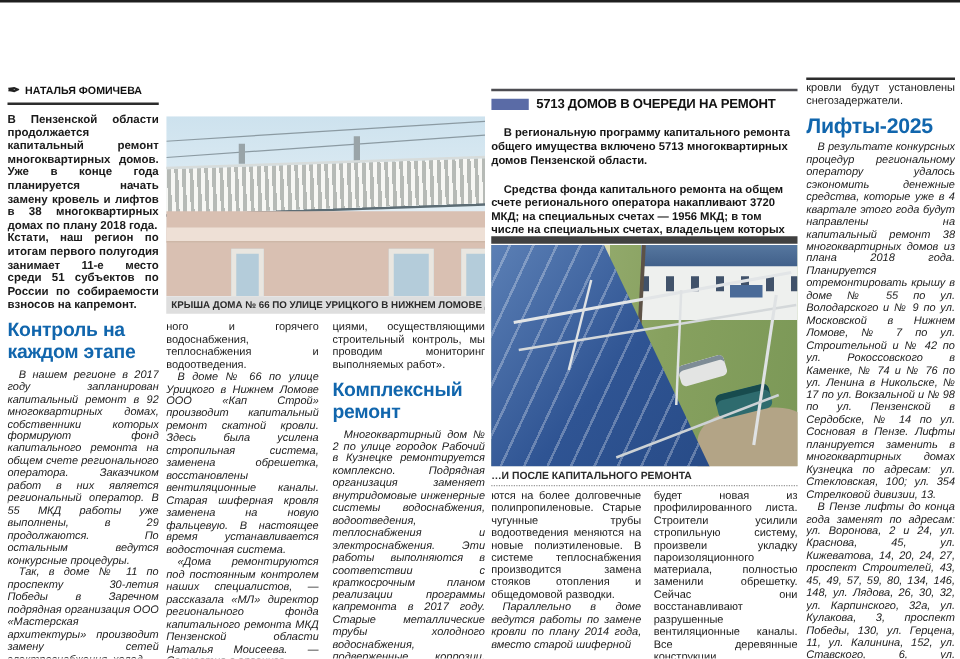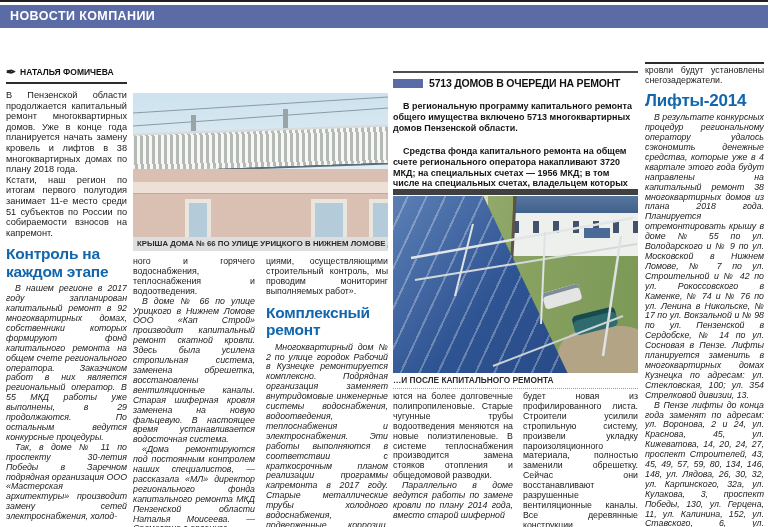--- a/index.html
+++ b/index.html
@@ -17,21 +17,21 @@
   .byline{position:absolute;top:66px;left:6px;width:121px;display:flex;align-items:center;
           gap:4px;padding-bottom:4px;border-bottom:2px solid #2c2c2c;
           font-size:8.5px;font-weight:bold;color:#111;}
   .pennib{font-size:12px;line-height:12px;color:#222;}
 
   .rule-right{position:absolute;top:62px;left:645px;width:119px;height:2px;background:#2c2c2c;}
 
   .col{position:absolute;font-size:8.8px;line-height:9.9px;text-align:justify;overflow:hidden;}
   .col p{margin:0;}
   .col p.ind{text-indent:9px;font-style:italic;}
-  .lead p{font-weight:normal;font-size:9.2px;line-height:10.6px;}
+  .lead p{font-weight:bold;font-size:9.2px;line-height:10.6px;}
   .sechead{color:#1166ad;font-weight:bold;font-size:15.5px;line-height:17.5px;
            margin:7px 0 4px;text-align:left;letter-spacing:-.2px;}
   .sechead.big{font-size:17px;margin-top:6px;}
 
   .col1{left:6px;top:90px;width:121px;height:437px;}
   .col2{left:133px;top:257px;width:122px;height:270px;}
   .col3{left:266px;top:257px;width:122px;height:270px;}
   .col4{left:393px;top:392px;width:120px;height:135px;}
   .col5{left:523px;top:392px;width:115px;height:135px;}
   .col6{left:645px;top:66px;width:119px;height:461px;}
@@ -97,23 +97,20 @@
            border-radius:50% 30% 0 0;}
   .p2-rail{position:absolute;inset:0;}
 </style>
 </head>
 <body>
 
 <div class="page">
 
   <div class="toprule"></div>
 
-  <div class="banner">
-    <span>НОВОСТИ КОМПАНИИ</span>
-  </div>
 
 
   <div class="byline">
     <span class="pennib">✒</span>
     <span>НАТАЛЬЯ ФОМИЧЕВА</span>
   </div>
 
   <div class="rule-right"></div>
 
   <div class="col col1">
@@ -193,18 +190,18 @@
   <div class="col col4">
     <p>ются на более долговечные полипропиленовые. Старые чугунные трубы водоотведения меняются на новые полиэтиленовые. В системе теплоснабжения производится замена стояков отопления и общедомовой разводки.</p>
     <p class="ind">Параллельно в доме ведутся работы по замене кровли по плану 2014 года, вместо старой шиферной</p>
   </div>
   <div class="col col5">
     <p>будет новая из профилированного листа. Строители усилили стропильную систему, произвели укладку пароизоляционного материала, полностью заменили обрешетку. Сейчас они восстанавливают разрушенные вентиляционные каналы. Все деревянные конструкции обрабатываются огнебиозащитным составом. По периметру</p>
   </div>
 
   <div class="col col6">
     <p>кровли будут установлены снегозадержатели.</p>
-    <div class="sechead big">Лифты-2014</div>
+    <div class="sechead big">Лифты-2025</div>
     <p class="ind">В результате конкурсных процедур региональному оператору удалось сэкономить денежные средства, которые уже в 4 квартале этого года будут направлены на капитальный ремонт 38 многоквартирных домов из плана 2018 года. Планируется отремонтировать крышу в доме № 55 по ул. Володарского и № 9 по ул. Московской в Нижнем Ломове, № 7 по ул. Строительной и № 42 по ул. Рокоссовского в Каменке, № 74 и № 76 по ул. Ленина в Никольске, № 17 по ул. Вокзальной и № 98 по ул. Пензенской в Сердобске, № 14 по ул. Сосновая в Пензе. Лифты планируется заменить в многоквартирных домах Кузнецка по адресам: ул. Стекловская, 100; ул. 354 Стрелковой дивизии, 13.</p>
     <p class="ind">В Пензе лифты до конца года заменят по адресам: ул. Воронова, 2 и 24, ул. Краснова, 45, ул. Кижеватова, 14, 20, 24, 27, проспект Строителей, 43, 45, 49, 57, 59, 80, 134, 146, 148, ул. Лядова, 26, 30, 32, ул. Карпинского, 32а, ул. Кулакова, 3, проспект Победы, 130, ул. Герцена, 11, ул. Калинина, 152, ул. Ставского, 6, ул. Фабричная, 11, ул. Ладожская, 95.</p>
   </div>
 
 </div>
 
 </body></html>

